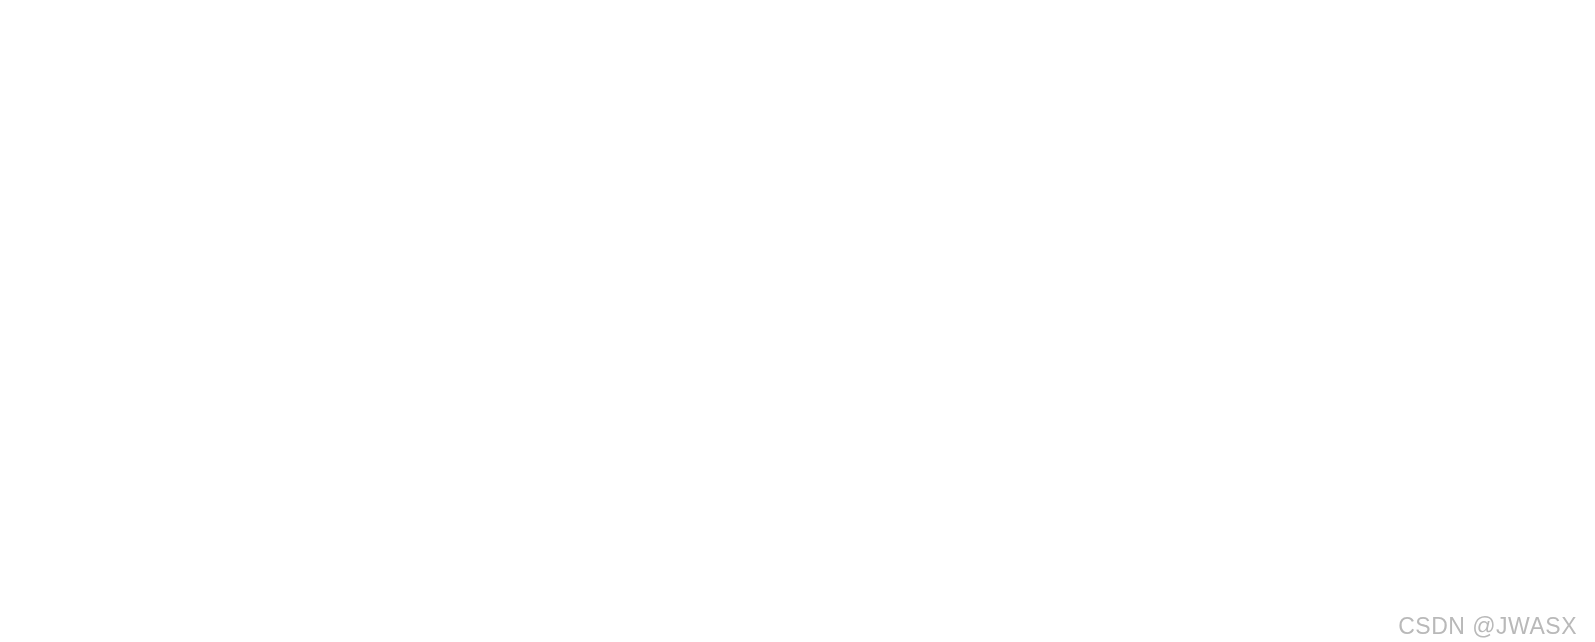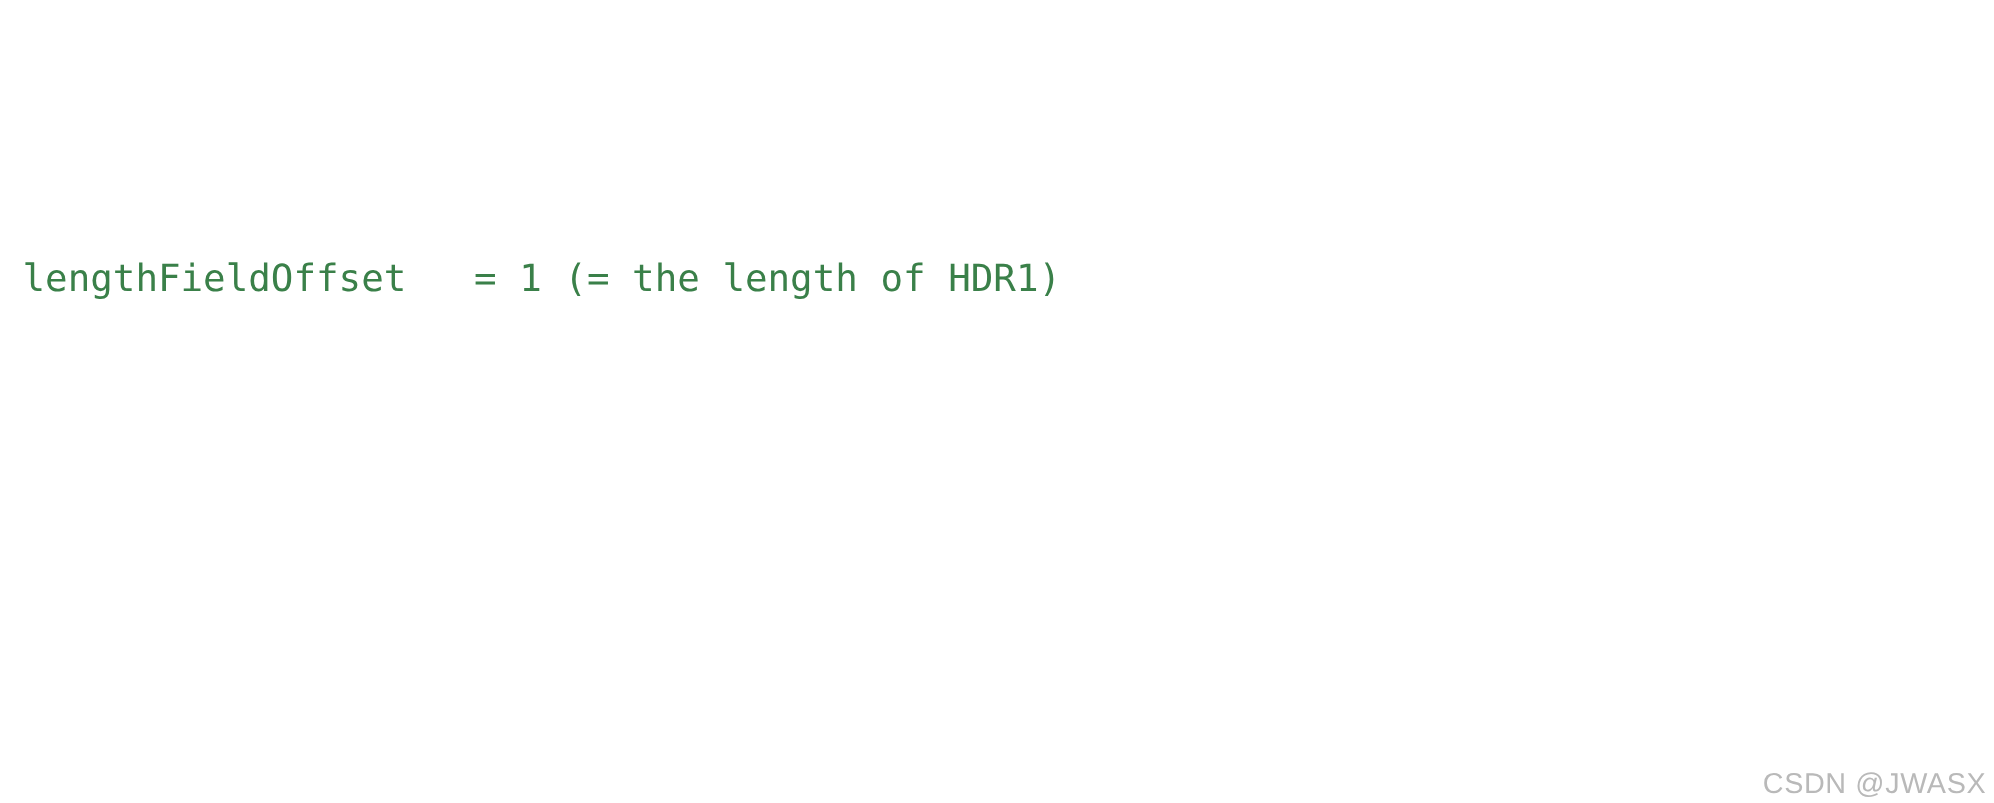--- a/index.html
+++ b/index.html
@@ -31,37 +31,36 @@
     white-space: pre;
     font-weight: 400;
   }
   .line {
     white-space: pre;
     height: 64px;
     display: block;
   }
   .watermark {
     position: absolute;
-    right: 6px;
+    right: 18px;
     bottom: 2px;
     font-family: "Liberation Sans", "DejaVu Sans", sans-serif;
     font-size: 23px;
     color: #b9b9b9;
     letter-spacing: 0.5px;
     white-space: pre;
   }
 </style>
 </head>
 <body>
 
 <div id="canvas">
 
   <div class="code-block">
 
-    <span class="line"><span>lengthFieldOffset   = 1 (= the length of HDR1)</span></span>
 
 
     
 
     
 
     
 
     
 

